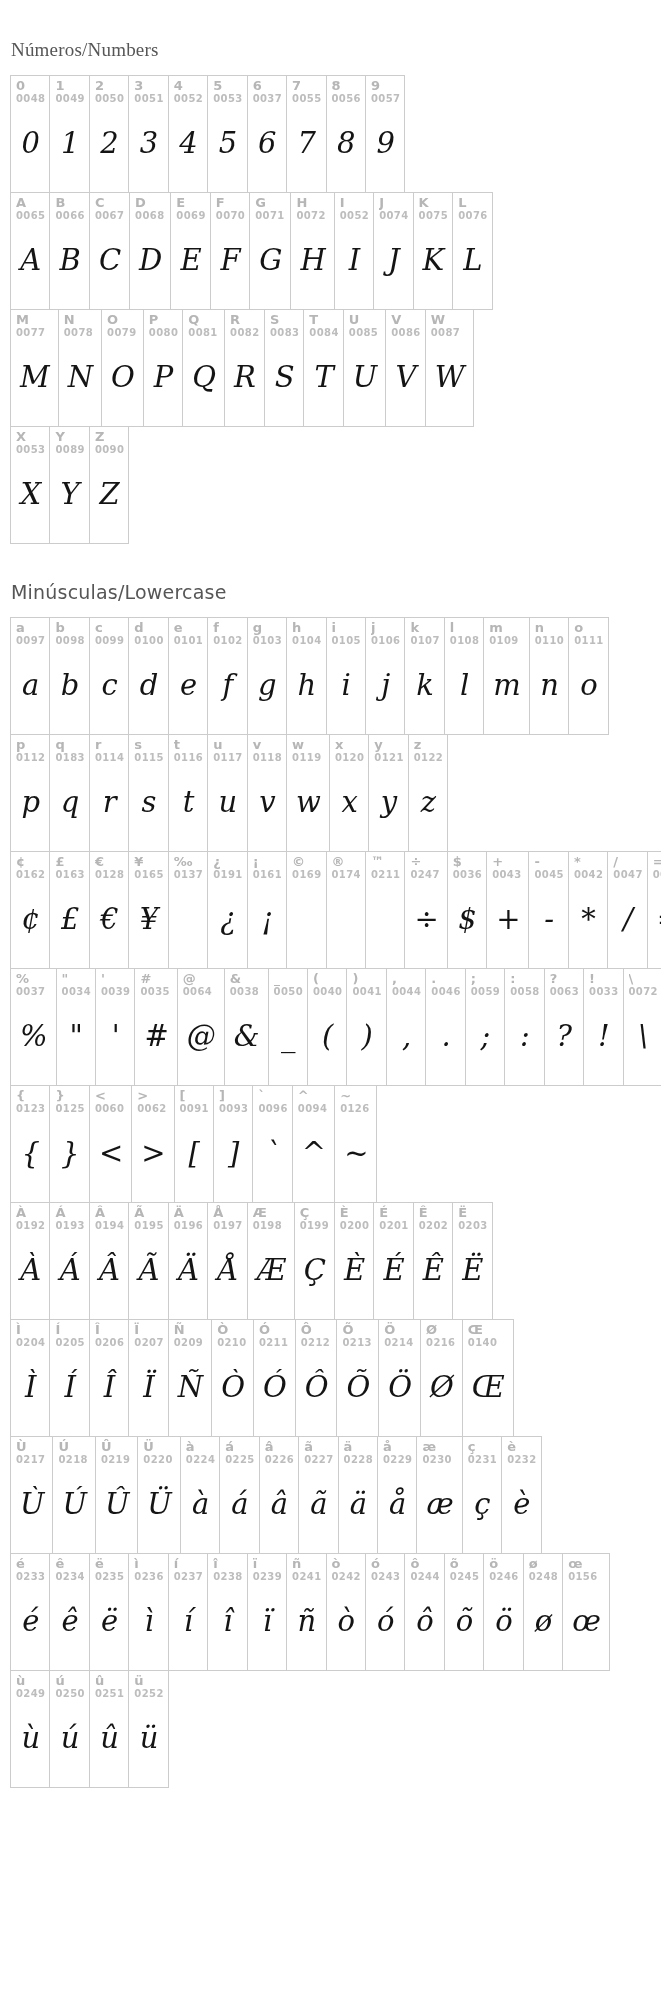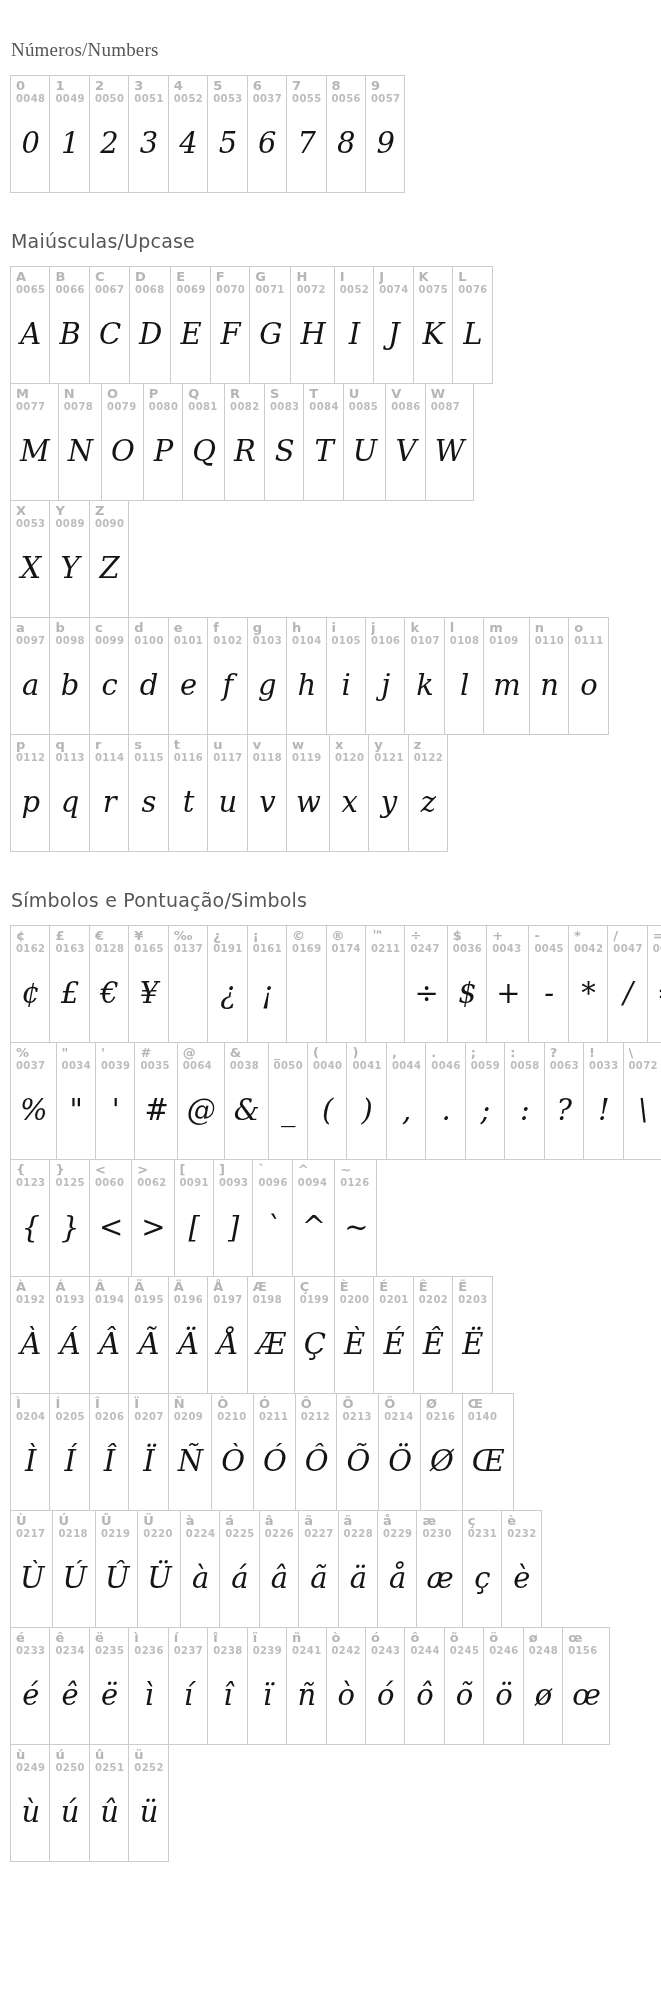--- a/index.html
+++ b/index.html
@@ -95,21 +95,20 @@
   </div>
 
   <div class="cell">
     <span class="char-label">9</span>
     <span class="char-code">0057</span>
     <span class="glyph">9</span>
   </div>
 </div>
       </div>
       <div class="section">
-        <h2 class="section-title">Maiúsculas/Upcase</h2>
         <div class="grid-row">
   <div class="cell">
     <span class="char-label">A</span>
     <span class="char-code">0065</span>
     <span class="glyph">A</span>
   </div>
 
   <div class="cell">
     <span class="char-label">B</span>
     <span class="char-code">0066</span>
@@ -257,20 +256,21 @@
   </div>
 
   <div class="cell">
     <span class="char-label">Z</span>
     <span class="char-code">0090</span>
     <span class="glyph">Z</span>
   </div>
 </div>
       </div>
       <div class="section">
+        <h2 class="section-title">Minúsculas/Lowercase</h2>
         <div class="grid-row">
   <div class="cell">
     <span class="char-label">a</span>
     <span class="char-code">0097</span>
     <span class="glyph">a</span>
   </div>
 
   <div class="cell">
     <span class="char-label">b</span>
     <span class="char-code">0098</span>
@@ -357,21 +357,21 @@
 </div>
         <div class="grid-row">
   <div class="cell">
     <span class="char-label">p</span>
     <span class="char-code">0112</span>
     <span class="glyph">p</span>
   </div>
 
   <div class="cell">
     <span class="char-label">q</span>
-    <span class="char-code">0113</span>
+    <span class="char-code">0183</span>
     <span class="glyph">q</span>
   </div>
 
   <div class="cell">
     <span class="char-label">r</span>
     <span class="char-code">0114</span>
     <span class="glyph">r</span>
   </div>
 
   <div class="cell">
@@ -417,21 +417,20 @@
   </div>
 
   <div class="cell">
     <span class="char-label">z</span>
     <span class="char-code">0122</span>
     <span class="glyph">z</span>
   </div>
 </div>
       </div>
       <div class="section">
-        <h2 class="section-title">Símbolos e Pontuação/Simbols</h2>
         <div class="grid-row">
   <div class="cell">
     <span class="char-label">¢</span>
     <span class="char-code">0162</span>
     <span class="glyph">¢</span>
   </div>
 
   <div class="cell">
     <span class="char-label">£</span>
     <span class="char-code">0163</span>

